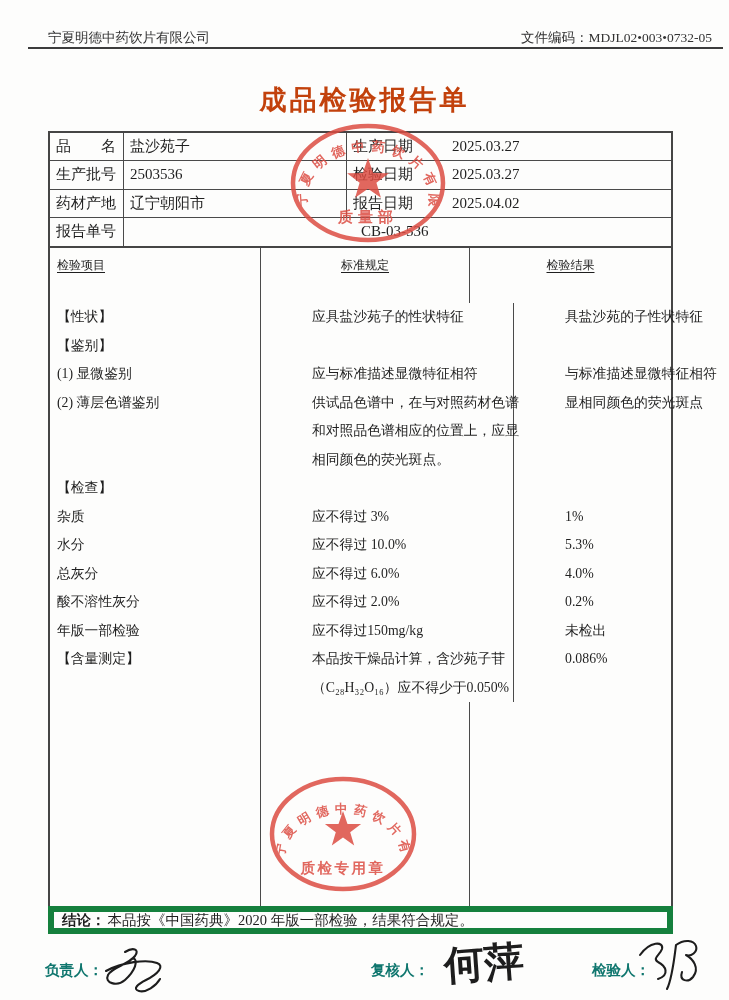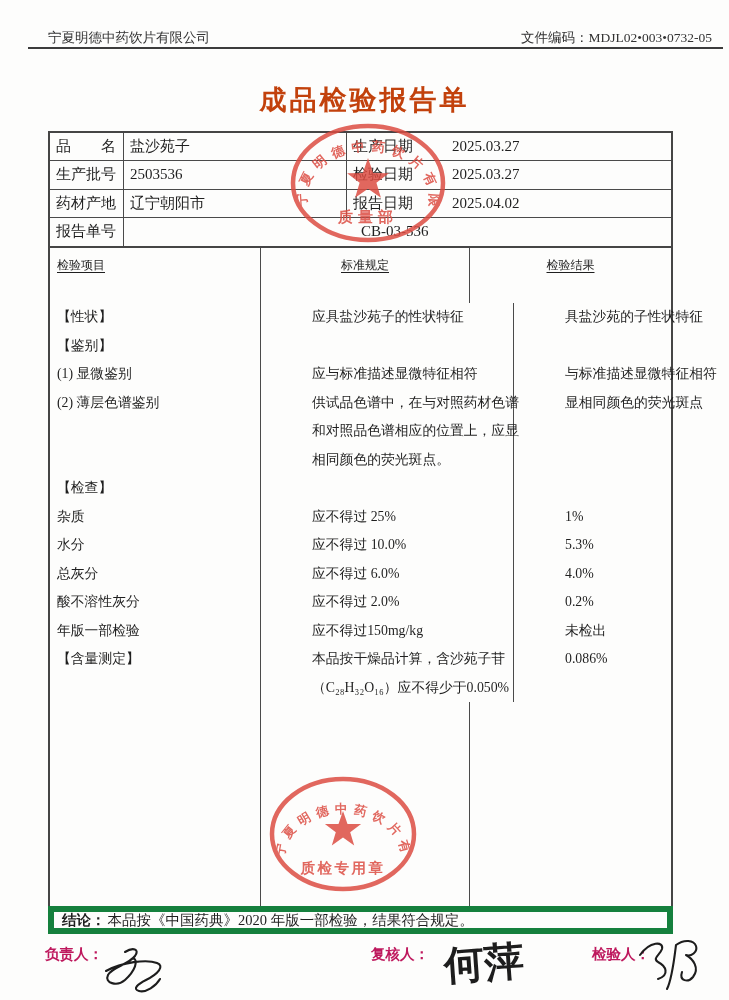--- a/index.html
+++ b/index.html
@@ -32,21 +32,21 @@
   .tc{box-sizing:border-box;padding-left:7px;display:flex;align-items:center;white-space:nowrap;overflow:visible;}
   .thead .tc{display:block;}
   .thead .tc.c2,.thead .tc.c3{padding-left:0;}
   .c1,.c2{border-right:1.5px solid #4a4a4a;}
   .tfill{flex:1;}
   
   .concl{position:absolute;left:48px;top:906px;width:625px;height:28px;border:6px solid #15803d;box-sizing:border-box;display:flex;align-items:center;padding-left:8px;font-size:14.5px;}
   .concl b{font-weight:bold;margin-right:2px;}
   
   .sigrow{position:absolute;left:45px;top:945px;width:680px;height:55px;font-size:14.5px;}
-  .sig-label{position:absolute;top:0;font-weight:600;color:#be185d;}
+  .sig-label{position:absolute;top:16px;font-weight:600;color:#0f766e;}
   .sig-ink{position:absolute;}
   .hand{font-family:"Liberation Serif","DejaVu Serif",serif;fill:#1d1d1d;}
   
   .stamp{position:absolute;pointer-events:none;opacity:.84;}
   .stamp text{fill:#dc4b41;}
 </style>
 </head>
 <body>
 
 <div class="page">
@@ -129,21 +129,21 @@
       <div class="tc c2">相同颜色的荧光斑点。</div>
       <div class="tc c3"></div>
     </div>
     <div class="trow">
       <div class="tc c1">【检查】</div>
       <div class="tc c2"></div>
       <div class="tc c3"></div>
     </div>
     <div class="trow">
       <div class="tc c1">杂质</div>
-      <div class="tc c2">应不得过 25%</div>
+      <div class="tc c2">应不得过 3%</div>
       <div class="tc c3">1%</div>
     </div>
     <div class="trow">
       <div class="tc c1">水分</div>
       <div class="tc c2">应不得过 10.0%</div>
       <div class="tc c3">5.3%</div>
     </div>
     <div class="trow">
       <div class="tc c1">总灰分</div>
       <div class="tc c2">应不得过 6.0%</div>

